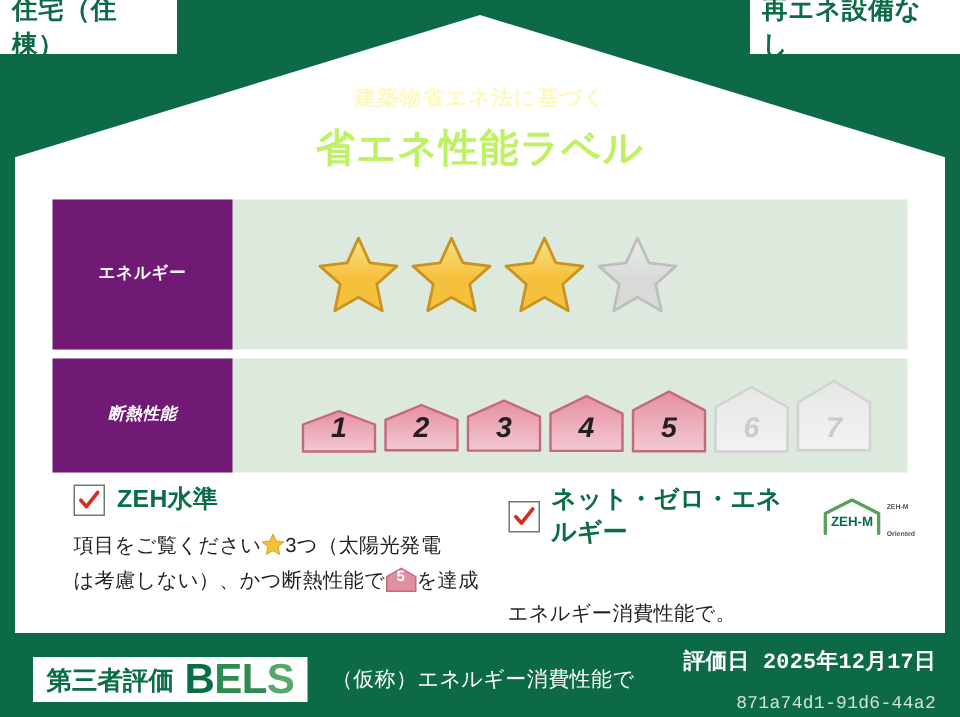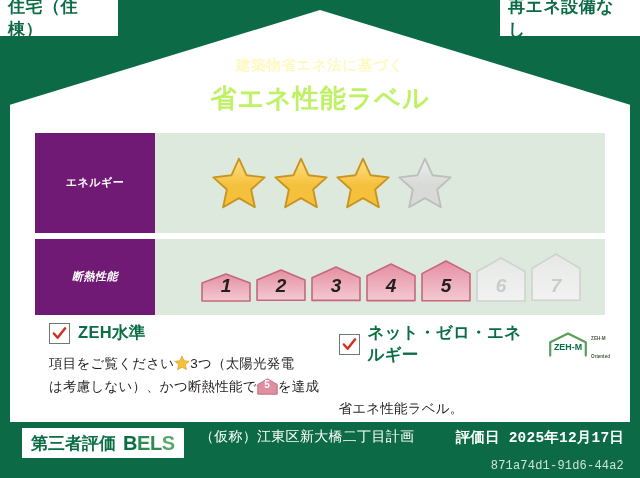--- a/index.html
+++ b/index.html
@@ -78,28 +78,28 @@
     position:absolute;left:0;right:0;top:2px;text-align:center;
     font-size:10px;font-weight:bold;color:#ffffff;line-height:1;
   }
   .zehm-badge{display:inline-flex;align-items:center;gap:3px;vertical-align:-7px;margin-left:4px;}
   .zehm-badge .mark{width:40px;height:27px;display:block;}
   .zehm-badge .cap{font-size:4.6px;line-height:1.25;color:#4a5a4a;font-weight:bold;}
 
   
   .footer{
     position:absolute;left:0;right:0;bottom:0;height:50px;background:#0c6b46;
-    display:flex;z-index:5;
+    display:flex;align-items:center;z-index:5;
   }
   .bels-box{
     margin-left:22px;background:#fff;height:30px;display:flex;align-items:center;
     padding:0 9px;gap:7px;
   }
   .bels-jp{color:#0a6e45;font-size:17px;font-weight:bold;letter-spacing:0px;}
-  .bels-en{font-size:20px;font-weight:bold;letter-spacing:-.4px;}
+  .bels-en{font-size:28px;font-weight:bold;letter-spacing:-.4px;}
   .bels-en .b1{color:#0a6e45;}
   .bels-en .b2{color:#2e8b52;}
   .bels-en .b3{color:#2e8b52;}
   .bels-en .b4{color:#57a86b;}
   .project{color:#ffffff;font-size:14px;margin-left:16px;letter-spacing:.3px;}
   .foot-right{margin-left:auto;margin-right:16px;text-align:right;font-family:Liberation Mono, monospace;}
   .eval-date{color:#ffffff;font-size:14.5px;font-weight:bold;letter-spacing:.2px;}
   .eval-id{color:#cfe3d7;font-size:12px;margin-top:12px;letter-spacing:.2px;}
 </style>
 </head>
@@ -304,31 +304,31 @@
             <text x="27" y="26" text-anchor="middle" font-family="Liberation Sans, sans-serif" font-size="12" font-weight="bold" fill="#0a6e45">ZEH-M</text>
           </svg>
           <span>
             <span class="cap">ZEH-M</span><br>
             <span class="cap">Oriented</span>
           </span>
         </span>
       </div>
       <div class="crit-body">
         <br>
-        <span>省エネ性能ラベル。</span>
+        <span>エネルギー消費性能で。</span>
       </div>
     </div>
 
   </div>
 
   <div class="footer">
     <div class="bels-box">
       <span class="bels-jp">第三者評価</span>
       <span class="bels-en"><span class="b1">B</span><span class="b2">E</span><span class="b3">L</span><span class="b4">S</span></span>
     </div>
-    <div class="project">（仮称）江東区新大橋二丁目計画</div>
+    <div class="project">（仮称）エネルギー消費性能で</div>
     <div class="foot-right">
       <div class="eval-date">評価日 2025年12月17日</div>
       <div class="eval-id">871a74d1-91d6-44a2</div>
     </div>
   </div>
 
 </div>
 
 </body></html>

